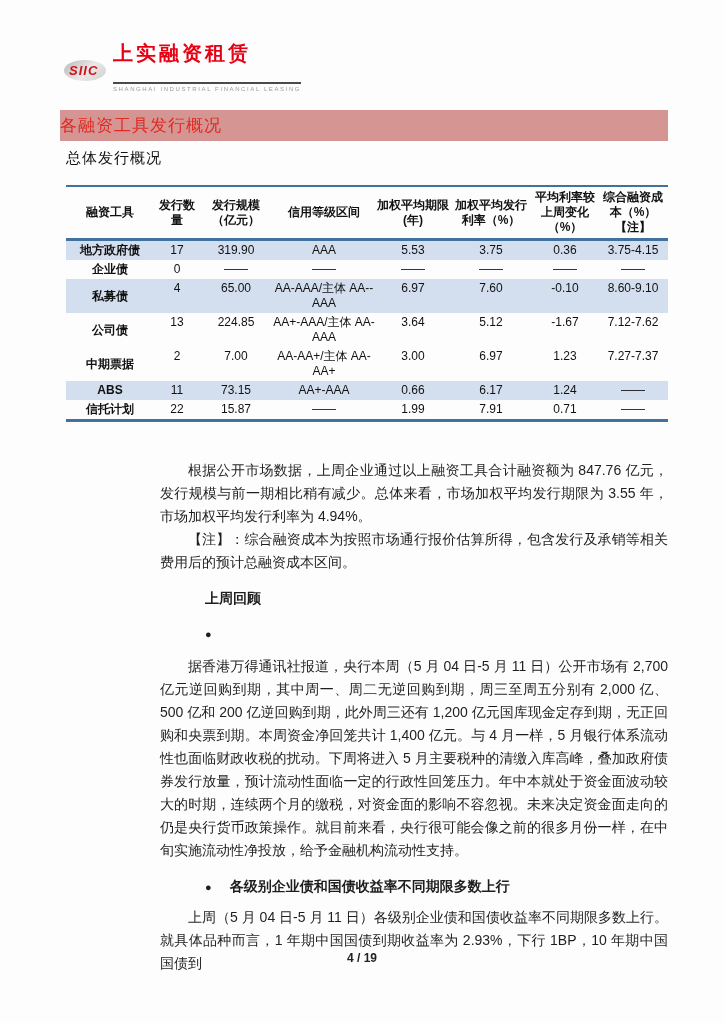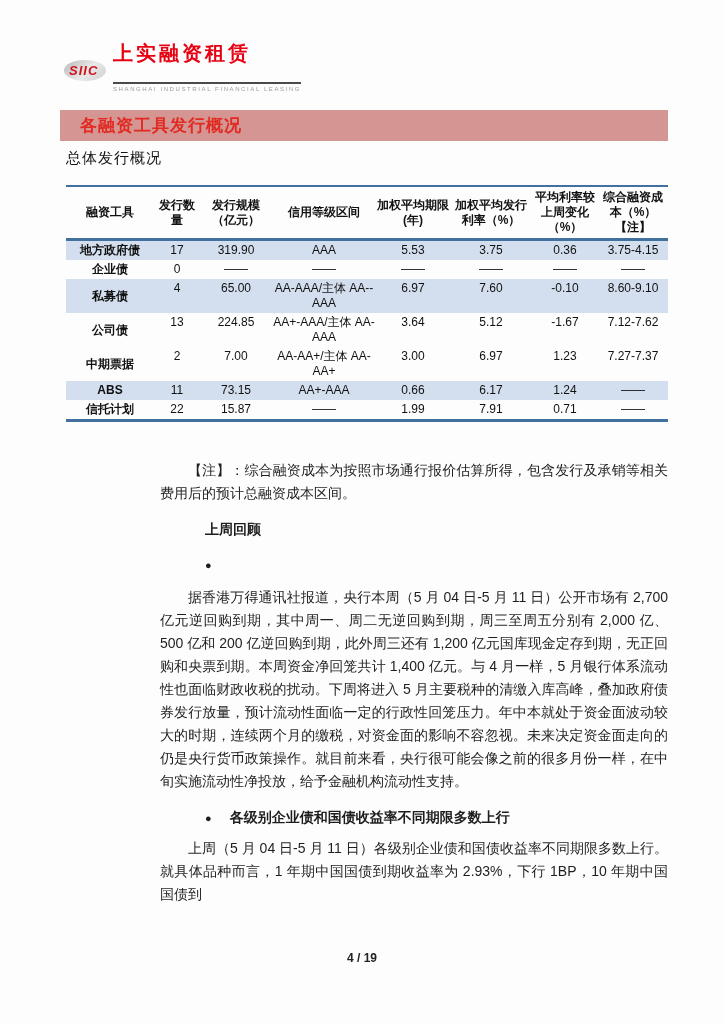--- a/index.html
+++ b/index.html
@@ -14,22 +14,22 @@
   .swoosh{position:relative;width:42px;height:21px;margin-top:7px;
     background:linear-gradient(135deg,#b9b9b9 0%,#e9e9e9 55%,#cfcfcf 100%);
     border-radius:50%;}
   .siic{position:absolute;left:5px;top:3px;font-style:italic;font-weight:bold;
     font-size:13px;color:#d0121b;letter-spacing:1px;}
   .logo-cn{font-size:20px;font-weight:bold;color:#e60012;letter-spacing:3px;
     border-bottom:2px solid #4a4a4a;padding-bottom:18px;line-height:22px;}
   .logo-en{font-size:6px;color:#9a9a9a;letter-spacing:1.6px;margin-top:2px;white-space:nowrap;}
   
   .banner{position:absolute;left:60px;top:110px;width:608px;height:31px;background:#d59593;}
-  .banner-title{font-size:17px;font-weight:bold;color:#e02a22;line-height:31px;
-    padding-left:20px;letter-spacing:1px;}
+  .banner-title{font-size:17px;font-weight:normal;color:#e02a22;line-height:31px;
+    letter-spacing:1px;}
   .section-title{position:absolute;left:66px;top:149px;font-size:15px;color:#141414;letter-spacing:1px;}
   
   table.issue{
     position:absolute;left:66px;top:185px;width:602px;border-collapse:collapse;
     table-layout:fixed;font-size:12px;color:#111;
     border-top:2px solid #41719c;border-bottom:3px solid #41719c;
   }
   table.issue thead th{
     font-weight:bold;text-align:center;vertical-align:middle;
     padding:3px 1px;line-height:15px;border-bottom:3px solid #41719c;background:#fdfdfd;
@@ -166,20 +166,21 @@
         <td>——</td>
         <td>1.99</td>
         <td>7.91</td>
         <td>0.71</td>
         <td>——</td>
       </tr>
     </tbody>
   </table>
 
   <div class="body-text">
+    <p>根据公开市场数据，上周企业通过以上融资工具合计融资额为 847.76 亿元，发行规模与前一期相比稍有减少。总体来看，市场加权平均发行期限为 3.55 年，市场加权平均发行利率为 4.94%。</p>
     <p>【注】：综合融资成本为按照市场通行报价估算所得，包含发行及承销等相关费用后的预计总融资成本区间。</p>
     <div class="review-heading">上周回顾</div>
     <div class="bullet-line">
       <span class="glyph">●</span>
     </div>
     <p class="after-bullet">据香港万得通讯社报道，央行本周（5 月 04 日-5 月 11 日）公开市场有 2,700 亿元逆回购到期，其中周一、周二无逆回购到期，周三至周五分别有 2,000 亿、500 亿和 200 亿逆回购到期，此外周三还有 1,200 亿元国库现金定存到期，无正回购和央票到期。本周资金净回笼共计 1,400 亿元。与 4 月一样，5 月银行体系流动性也面临财政收税的扰动。下周将进入 5 月主要税种的清缴入库高峰，叠加政府债券发行放量，预计流动性面临一定的行政性回笼压力。年中本就处于资金面波动较大的时期，连续两个月的缴税，对资金面的影响不容忽视。未来决定资金面走向的仍是央行货币政策操作。就目前来看，央行很可能会像之前的很多月份一样，在中旬实施流动性净投放，给予金融机构流动性支持。</p>
     <div class="bullet-line">
       <span class="glyph">●</span>
       <span>各级别企业债和国债收益率不同期限多数上行</span>
     </div>

